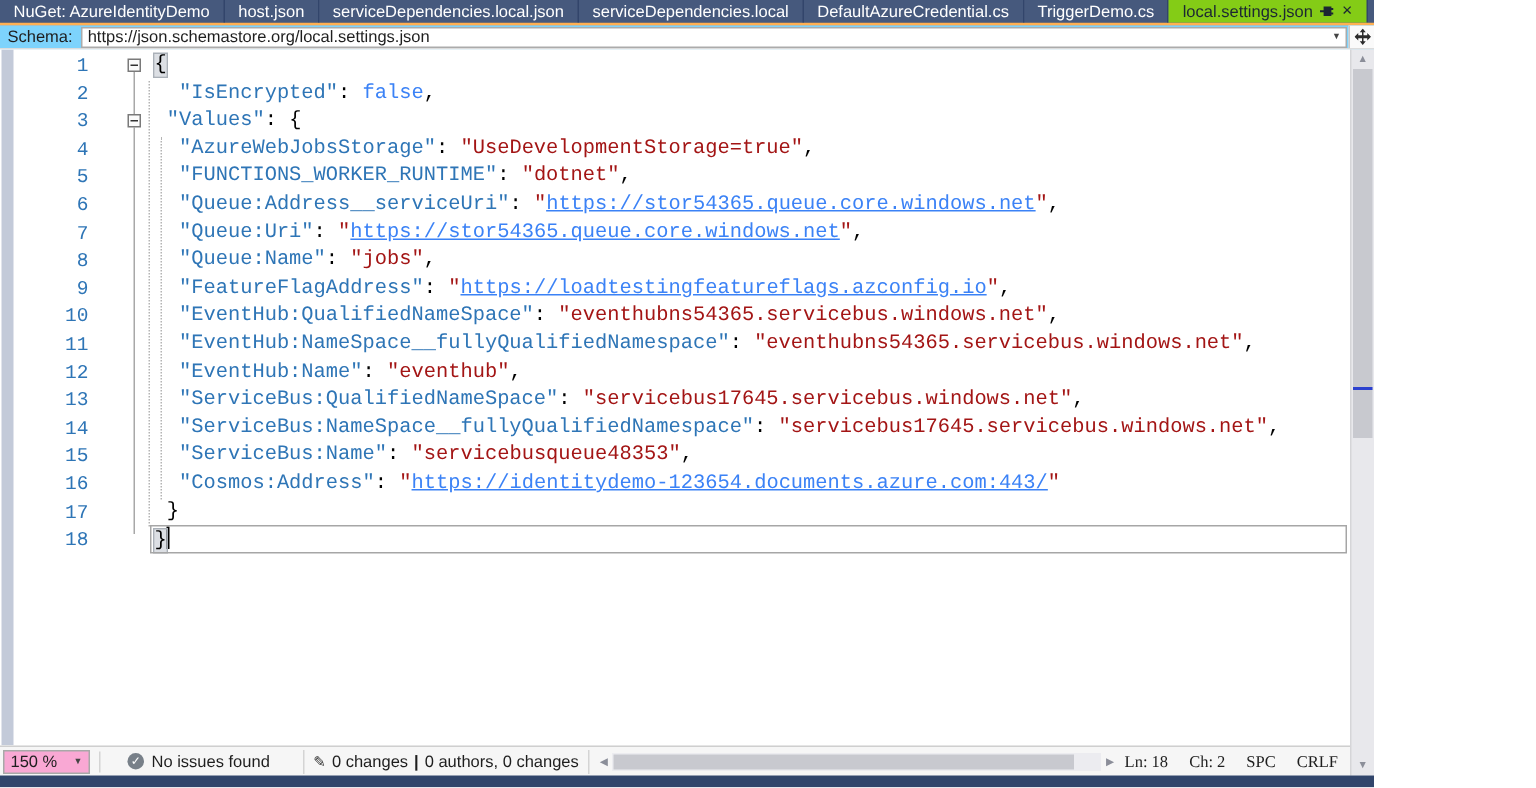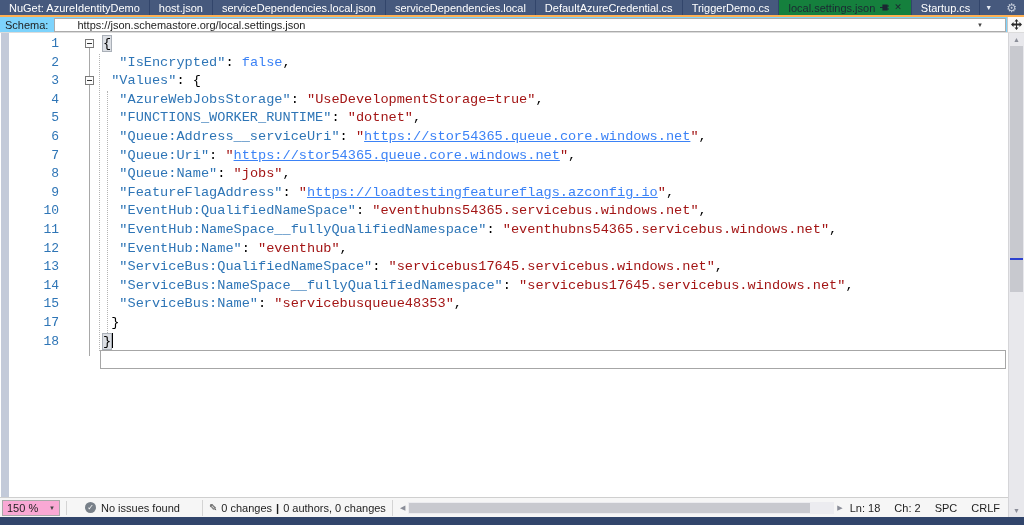--- a/index.html
+++ b/index.html
@@ -1,40 +1,40 @@
 <!DOCTYPE html>
 <html><head>
 <meta charset="utf-8">
 <style>
   * { box-sizing: border-box; margin: 0; padding: 0; }
   html,body { background:#fff; }
-  .app { position:relative; width:1024px; height:525px; overflow:hidden;
+  .app { position:relative; width:916px; height:525px; overflow:hidden;
          font-family:"Liberation Sans", sans-serif; background:#fff; }
 
   
   .tabstrip { position:absolute; top:0; left:0; right:0; height:17px;
               background:#46597d; border-bottom:2px solid #ffb052;
               display:flex; align-items:stretch; }
   .tab { display:flex; align-items:center; padding:0 9px; font-size:11px;
          color:#fff; background:#46597d; border-right:1px solid #32456b;
          white-space:nowrap; cursor:default; }
-  .tab.active { background:#15803d; color:#1c2733; gap:5px;text-align:right; }
+  .tab.active { background:#84cc16; color:#1c2733; gap:5px;text-align:right; }
   .tab .close { font-size:9px; line-height:9px; color:#1c2733; }
   .tab .pin { display:inline-block; }
   .tabstrip-icons { margin-left:auto; display:flex; align-items:center; gap:14px; padding-right:7px; }
   .chev { font-size:7px; color:#e9edf4; }
   .gear { font-size:12px; color:#c3cbd9; line-height:12px; }
 
   
   .schema-bar { position:absolute; top:17px; left:0; right:0; height:16px;
                 background:#7dd3fc; border-bottom:1px solid #dcdcdc;
                 display:flex; align-items:center; font-size:11px; color:#1e1e1e; }
   .schema-label { padding:0 6px 0 5px; }
   .schema-combo { flex:1; height:14px; background:#fff; border:1px solid #ababab;
-                  display:flex; align-items:center; padding:0 22px; margin-right:1px; }
+                  display:flex; align-items:center; padding:0 3px; margin-right:1px; }
   .schema-combo .caret { margin-left:auto; font-size:6px; color:#444; }
   .pan-btn { width:17px; height:15px; background:#fafafa; border-left:1px solid #c8c8c8;
              display:flex; align-items:center; justify-content:center; }
 
   
   .editor { position:absolute; top:33px; left:0; right:16px; bottom:28px;
             background:#fff; overflow:hidden;
             font-family:"Liberation Mono","DejaVu Sans Mono",monospace; }
   .indicator-margin { position:absolute; left:1px; top:0; bottom:0; width:8px; background:#c3cad9; }
   .fold-line { position:absolute; left:89px; top:15px; height:308px; width:1px; background:#a8a8a8; }
@@ -79,21 +79,21 @@
   .check-circle { width:11px; height:11px; border-radius:50%; background:#788089; color:#fff;
                   font-size:8px; line-height:11px; text-align:center; }
   .changes { display:flex; align-items:center; gap:4px; margin-left:22px; padding:0 6px;
              border-left:1px solid #d4d4d4; border-right:1px solid #d4d4d4; height:16px; }
   .pencil { font-size:10px; color:#333; }
   .bar-sep { font-weight:bold; }
   .hscroll { flex:1; display:flex; align-items:center; margin:0 4px; }
   .hs-left,.hs-right { font-size:7px; color:#8b8e99; padding:0 3px; }
   .hs-track { flex:1; height:12px; background:#ececf0; position:relative; }
   .hs-thumb { position:absolute; left:1px; top:1px; bottom:1px; width:94%; background:#c8c9cf; }
-  .stat-cell { margin-right:14px; white-space:nowrap; }
+  .stat-cell { margin-right:14px; white-space:nowrap;font-family:Liberation Serif, serif; }
   .stat-cell:last-child { margin-right:8px; }
 
   
   .statusbar { position:absolute; bottom:0; left:0; right:0; height:8px; background:#31456b; }
 </style>
 </head>
 <body>
 
 <div class="app">
 
@@ -224,20 +224,25 @@
           <div class="num">14</div>
           <div class="fold"></div>
           <div class="code"><span>  </span><span class="seg-k">"ServiceBus:NameSpace__fullyQualifiedNamespace"</span><span>: </span><span class="seg-s">"servicebus17645.servicebus.windows.net"</span><span>,</span></div>
         </div>
         <div class="row">
           <div class="num">15</div>
           <div class="fold"></div>
           <div class="code"><span>  </span><span class="seg-k">"ServiceBus:Name"</span><span>: </span><span class="seg-s">"servicebusqueue48353"</span><span>,</span></div>
         </div>
         <div class="row">
+          <div class="num">16</div>
+          <div class="fold"></div>
+          <div class="code"><span>  </span><span class="seg-k">"Cosmos:Address"</span><span>: </span><span class="seg-s">"</span><span class="seg-u">https://identitydemo-123654.documents.azure.com:443/</span><span class="seg-s">"</span></div>
+        </div>
+        <div class="row">
           <div class="num">17</div>
           <div class="fold"></div>
           <div class="code"><span> }</span></div>
         </div>
         <div class="row">
           <div class="num">18</div>
           <div class="fold"></div>
           <div class="code"><span class="seg-hl">}</span><span class="caret-bar"></span></div>
         </div>
       </div>

